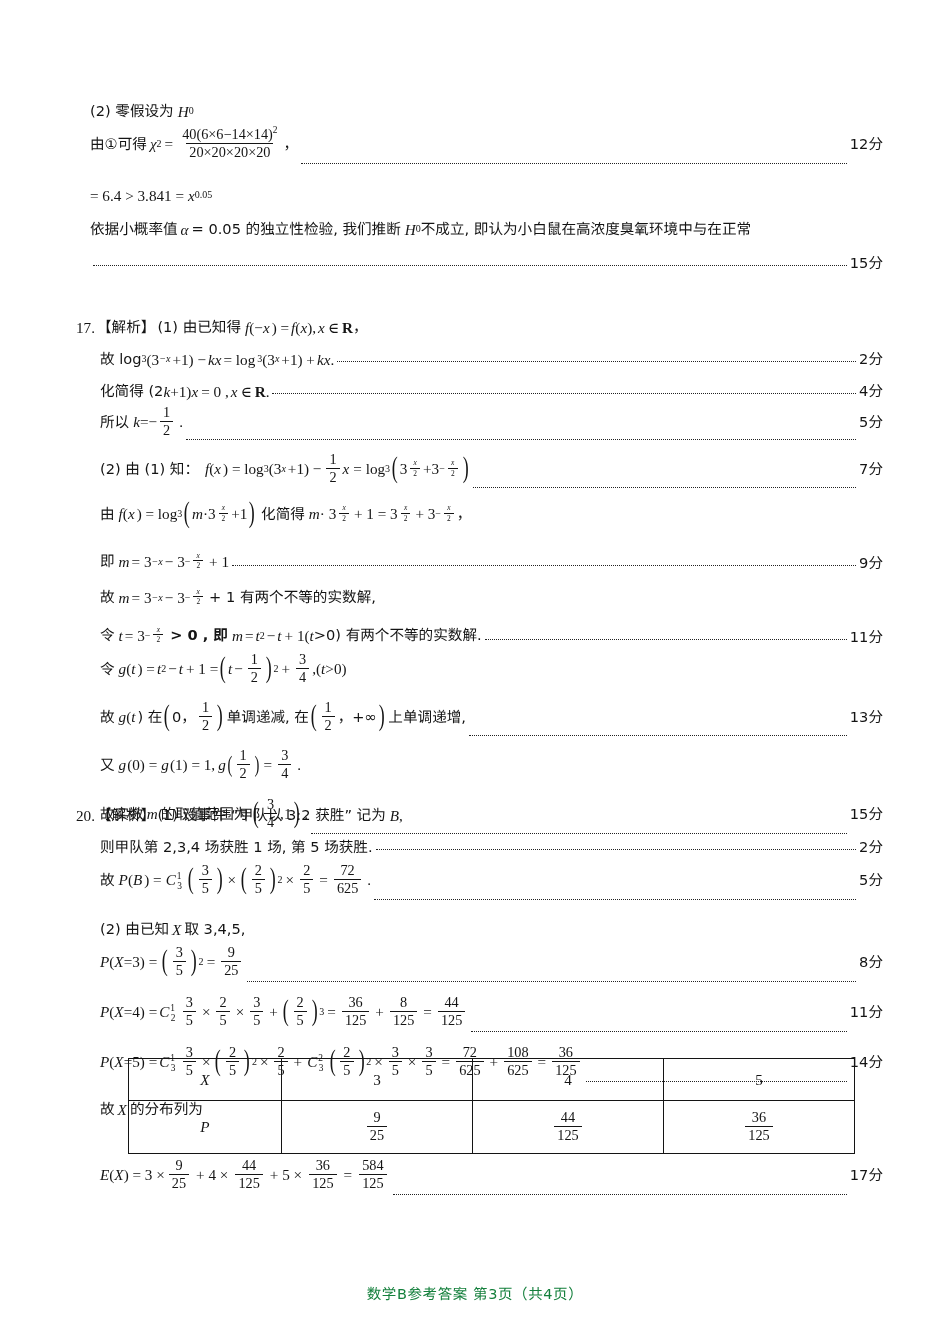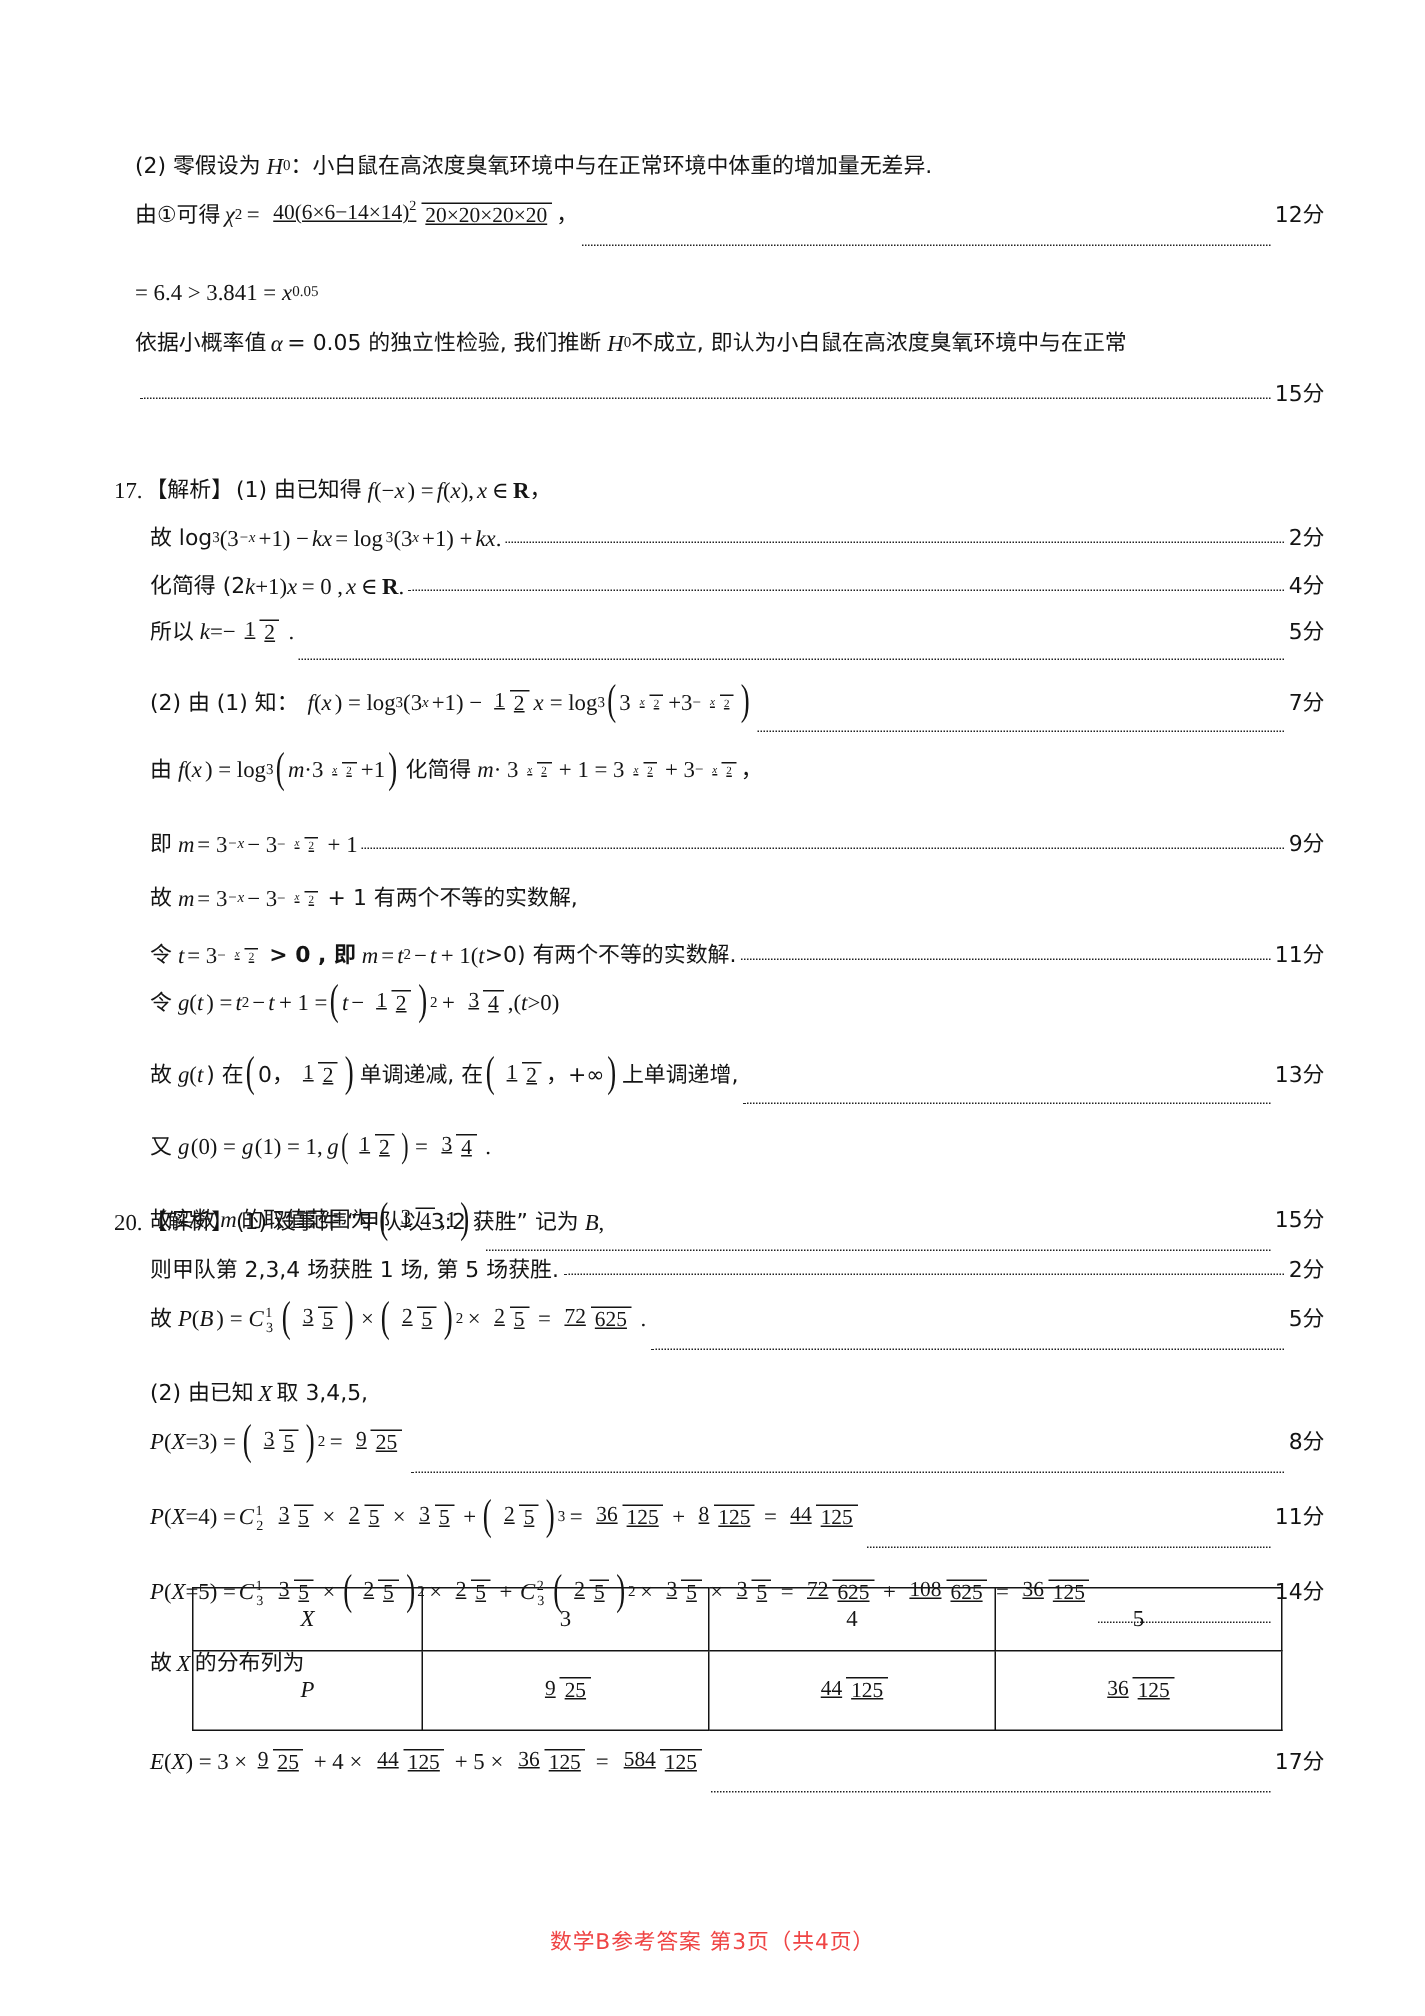--- a/index.html
+++ b/index.html
@@ -57,29 +57,28 @@
     font-size: 15.2px;
     padding-left: 1px;
   }
   .cn { font-family: "DejaVu Sans", "Liberation Sans", sans-serif; font-size: 14.6px; }
   .it { font-style: italic; font-family: "Liberation Serif", serif; }
   .bold-r { font-weight: bold; font-style: normal; }
 
   
   .frac {
     display: inline-flex;
-    flex-direction: row;
+    flex-direction: column;
     align-items: center;
     vertical-align: middle;
     margin: 0 3px;
     font-size: 0.94em;
     line-height: 1.04;
     position: relative;
     top: -1px;
-    text-decoration: underline;
   }
   .frac > .num { padding: 0 3px 1px 3px; }
   .frac > .den { padding: 1px 3px 0 3px; border-top: 1.3px solid #141414; }
   .sml { font-size: 0.74em; }
   sup { font-size: 0.66em; vertical-align: super; line-height: 0; }
   sub { font-size: 0.66em; vertical-align: sub; line-height: 0; }
   .paren-big {
     display: inline-flex;
     align-items: center;
     font-size: 1.0em;
@@ -127,36 +126,35 @@
   table.dist td.cx { width: 190px; }
 
   
   .footer {
     position: absolute;
     left: 0; right: 0;
     text-align: center;
     font-family: "DejaVu Sans", "Liberation Sans", sans-serif;
     font-size: 14.5px;
     letter-spacing: 0.6px;
-    color: #ef4444;
+    color: #15803d;
   }
 </style>
 </head>
 <body>
 
 <div class="page">
 
   <div class="block" style="position:absolute; left:90px; top:85px; width:793px;">
 
     <div class="line" style="min-height:34px;">
       <span class="ltext">
         <span class="cn">(2) 零假设为</span>
         <span class="it" style="margin-left:4px;">H</span>
           <sub>0</sub>
-        <span class="cn">：小白鼠在高浓度臭氧环境中与在正常环境中体重的增加量无差异.</span>
       </span>
     </div>
 
     <div class="line tall" style="min-height:50px;">
       <span class="ltext">
         <span class="cn">由①可得</span>
         <span class="it" style="margin-left:3px;">χ</span>
           <sup>2</sup>
         <span style="margin:0 3px;">=</span>
         <span class="frac">

